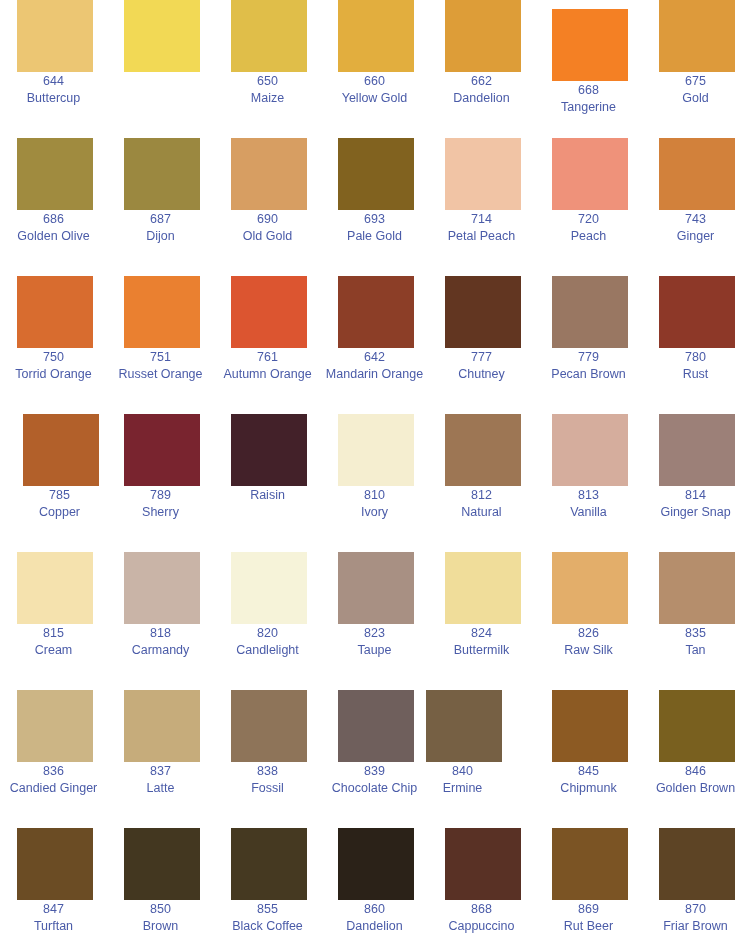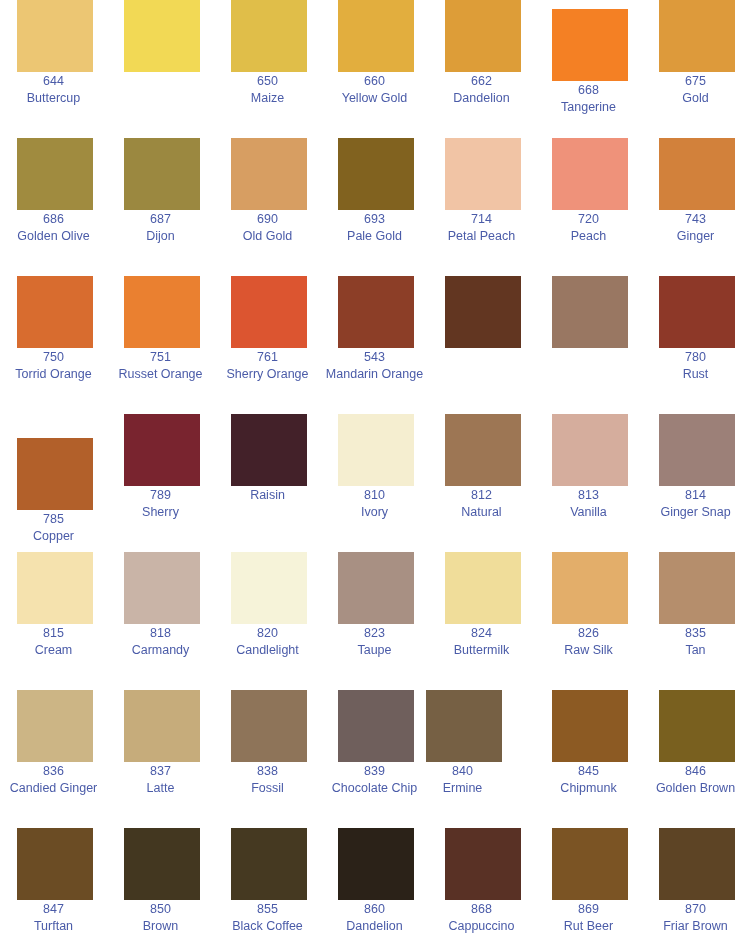--- a/index.html
+++ b/index.html
@@ -169,46 +169,54 @@
         <div class="swatch-chip" style="background: rgb(234, 128, 48);"></div>
         <div class="swatch-caption">
           <span class="swatch-code">751</span>
           <span class="swatch-name">Russet Orange</span>
         </div>
       </div>
       <div class="swatch-cell" style="left: 214px;">
         <div class="swatch-chip" style="background: rgb(220, 85, 48);"></div>
         <div class="swatch-caption">
           <span class="swatch-code">761</span>
-          <span class="swatch-name">Sherry Orange</span>
+          <span class="swatch-name">Autumn Orange</span>
         </div>
       </div>
       <div class="swatch-cell" style="left: 321px;">
         <div class="swatch-chip" style="background: rgb(140, 62, 39);"></div>
         <div class="swatch-caption">
-          <span class="swatch-code">543</span>
+          <span class="swatch-code">642</span>
           <span class="swatch-name">Mandarin Orange</span>
         </div>
       </div>
       <div class="swatch-cell" style="left: 428px;">
         <div class="swatch-chip" style="background: rgb(98, 54, 33);"></div>
+        <div class="swatch-caption">
+          <span class="swatch-code">777</span>
+          <span class="swatch-name">Chutney</span>
+        </div>
       </div>
       <div class="swatch-cell" style="left: 535px;">
         <div class="swatch-chip" style="background: rgb(153, 119, 98);"></div>
+        <div class="swatch-caption">
+          <span class="swatch-code">779</span>
+          <span class="swatch-name">Pecan Brown</span>
+        </div>
       </div>
       <div class="swatch-cell" style="left: 642px;">
         <div class="swatch-chip" style="background: rgb(141, 56, 40);"></div>
         <div class="swatch-caption">
           <span class="swatch-code">780</span>
           <span class="swatch-name">Rust</span>
         </div>
       </div>
     </div>
     <div class="swatch-row">
-      <div class="swatch-cell" style="left: 0px; margin-top: 24px;">
+      <div class="swatch-cell" style="left: 6px;">
         <div class="swatch-chip" style="background: rgb(178, 96, 42);"></div>
         <div class="swatch-caption">
           <span class="swatch-code">785</span>
           <span class="swatch-name">Copper</span>
         </div>
       </div>
       <div class="swatch-cell" style="left: 107px;">
         <div class="swatch-chip" style="background: rgb(121, 36, 47);"></div>
         <div class="swatch-caption">
           <span class="swatch-code">789</span>

